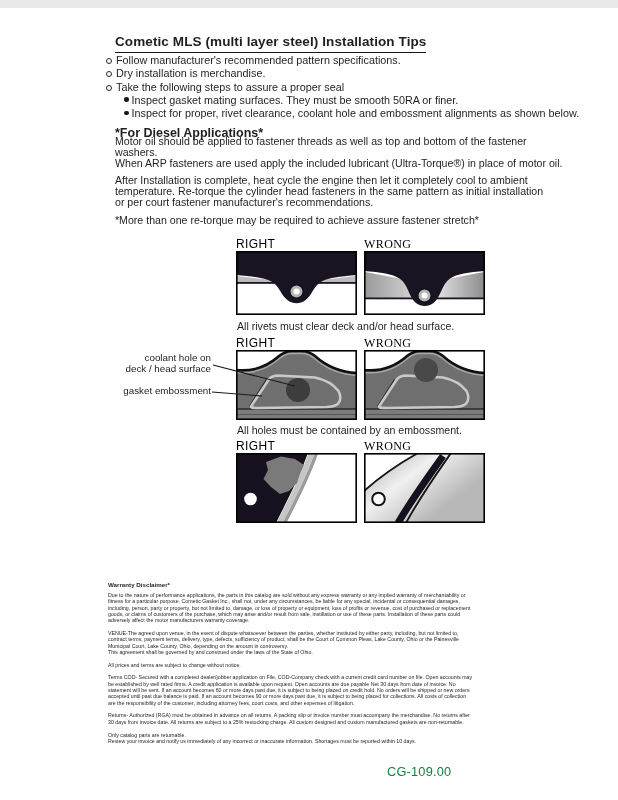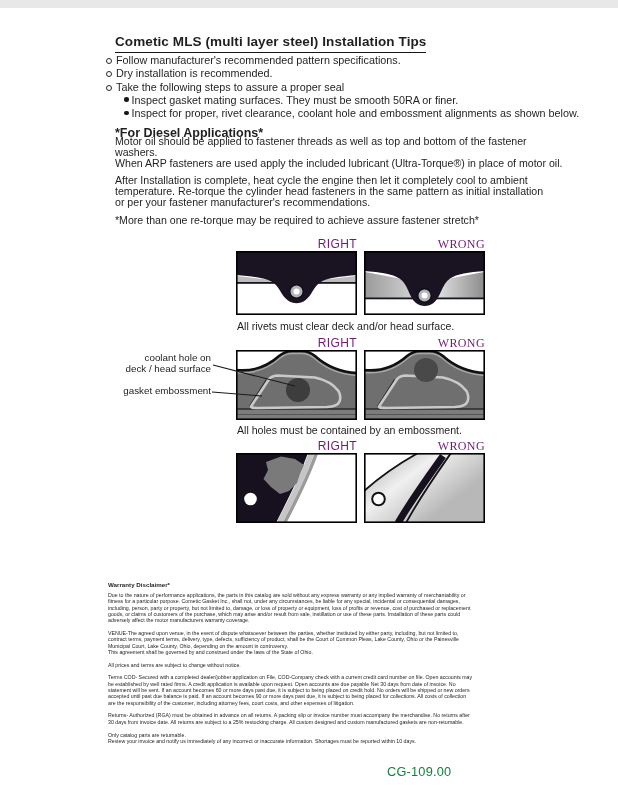--- a/index.html
+++ b/index.html
@@ -25,22 +25,22 @@
   .marker-dot{
     width:4.5px;height:4.5px;background:#161616;border-radius:50%;
     margin:3.5px 3px 0 0;flex:none;
   }
 
   .diesel-heading{left:115px;top:118px;font-size:12.5px;font-weight:bold;}
   .body-par{left:115px;font-size:10.6px;line-height:11px;width:450px;}
 
   .dg-row{position:absolute;left:236px;width:250px;}
   .dg-label{
-    position:absolute;top:0;width:121px;text-align:right;
-    font-size:12px;letter-spacing:0.4px;color:#701a75;
+    position:absolute;top:0;width:121px;text-align:left;
+    font-size:12px;letter-spacing:0.4px;color:#000000;
   }
   .dg-label.wrong{left:128px;font-family:Liberation Serif, serif;}
   .dg-box{position:absolute;top:14px;width:121px;height:64px;}
   .dg-box.tall{height:70px;}
   .dg-box.wrongpos{left:128px;}
   .dg-box svg{display:block;width:100%;height:100%;}
   .dg-caption{position:absolute;left:1px;font-size:10.6px;line-height:12.5px;width:260px;}
 
   .anno{
     position:absolute;left:91px;width:120px;text-align:right;
@@ -61,42 +61,42 @@
 
   <div class="abs title">Cometic MLS (multi layer steel) Installation Tips</div>
 
   <div class="abs tips">
     <div class="tip-row">
       <span class="marker-circle"></span>
       <span>Follow manufacturer's recommended pattern specifications.</span>
     </div>
     <div class="tip-row">
       <span class="marker-circle"></span>
-      <span>Dry installation is recommended.</span>
+      <span>Dry installation is merchandise.</span>
     </div>
     <div class="tip-row">
       <span class="marker-circle"></span>
       <span>Take the following steps to assure a proper seal</span>
     </div>
     <div class="tip-row sub">
       <span class="marker-dot"></span>
       <span>Inspect gasket mating surfaces.  They must be smooth 50RA or finer.</span>
     </div>
     <div class="tip-row sub">
       <span class="marker-dot"></span>
       <span>Inspect for proper, rivet clearance, coolant hole and embossment alignments as shown below.</span>
     </div>
   </div>
 
   <div class="abs diesel-heading">*For Diesel Applications*</div>
   <div class="abs body-par pre" style="top:128px;">Motor oil should be applied to fastener threads as well as top and bottom of the fastener washers.
 When ARP fasteners are used apply the included lubricant (Ultra-Torque®) in place of motor oil.</div>
   <div class="abs body-par pre" style="top:167px;">After Installation is complete, heat cycle the engine then let it completely cool to ambient
 temperature. Re-torque the cylinder head fasteners in the same pattern as initial installation
-or per your fastener manufacturer's recommendations.</div>
+or per court fastener manufacturer's recommendations.</div>
   <div class="abs body-par" style="top:207px;">*More than one re-torque may be required to achieve assure fastener stretch*</div>
 
   <div class="dg-row" style="top:229px;height:100px;">
     <div class="dg-label">RIGHT</div>
     <div class="dg-label wrong">WRONG</div>
 
     <div class="dg-box">
       <svg viewBox="0 0 121 64">
         <rect x="0" y="0" width="121" height="64" fill="#ffffff"></rect>
         <polygon points="1,25 36,29 50,32 1,32" fill="#bdbdbd"></polygon>

